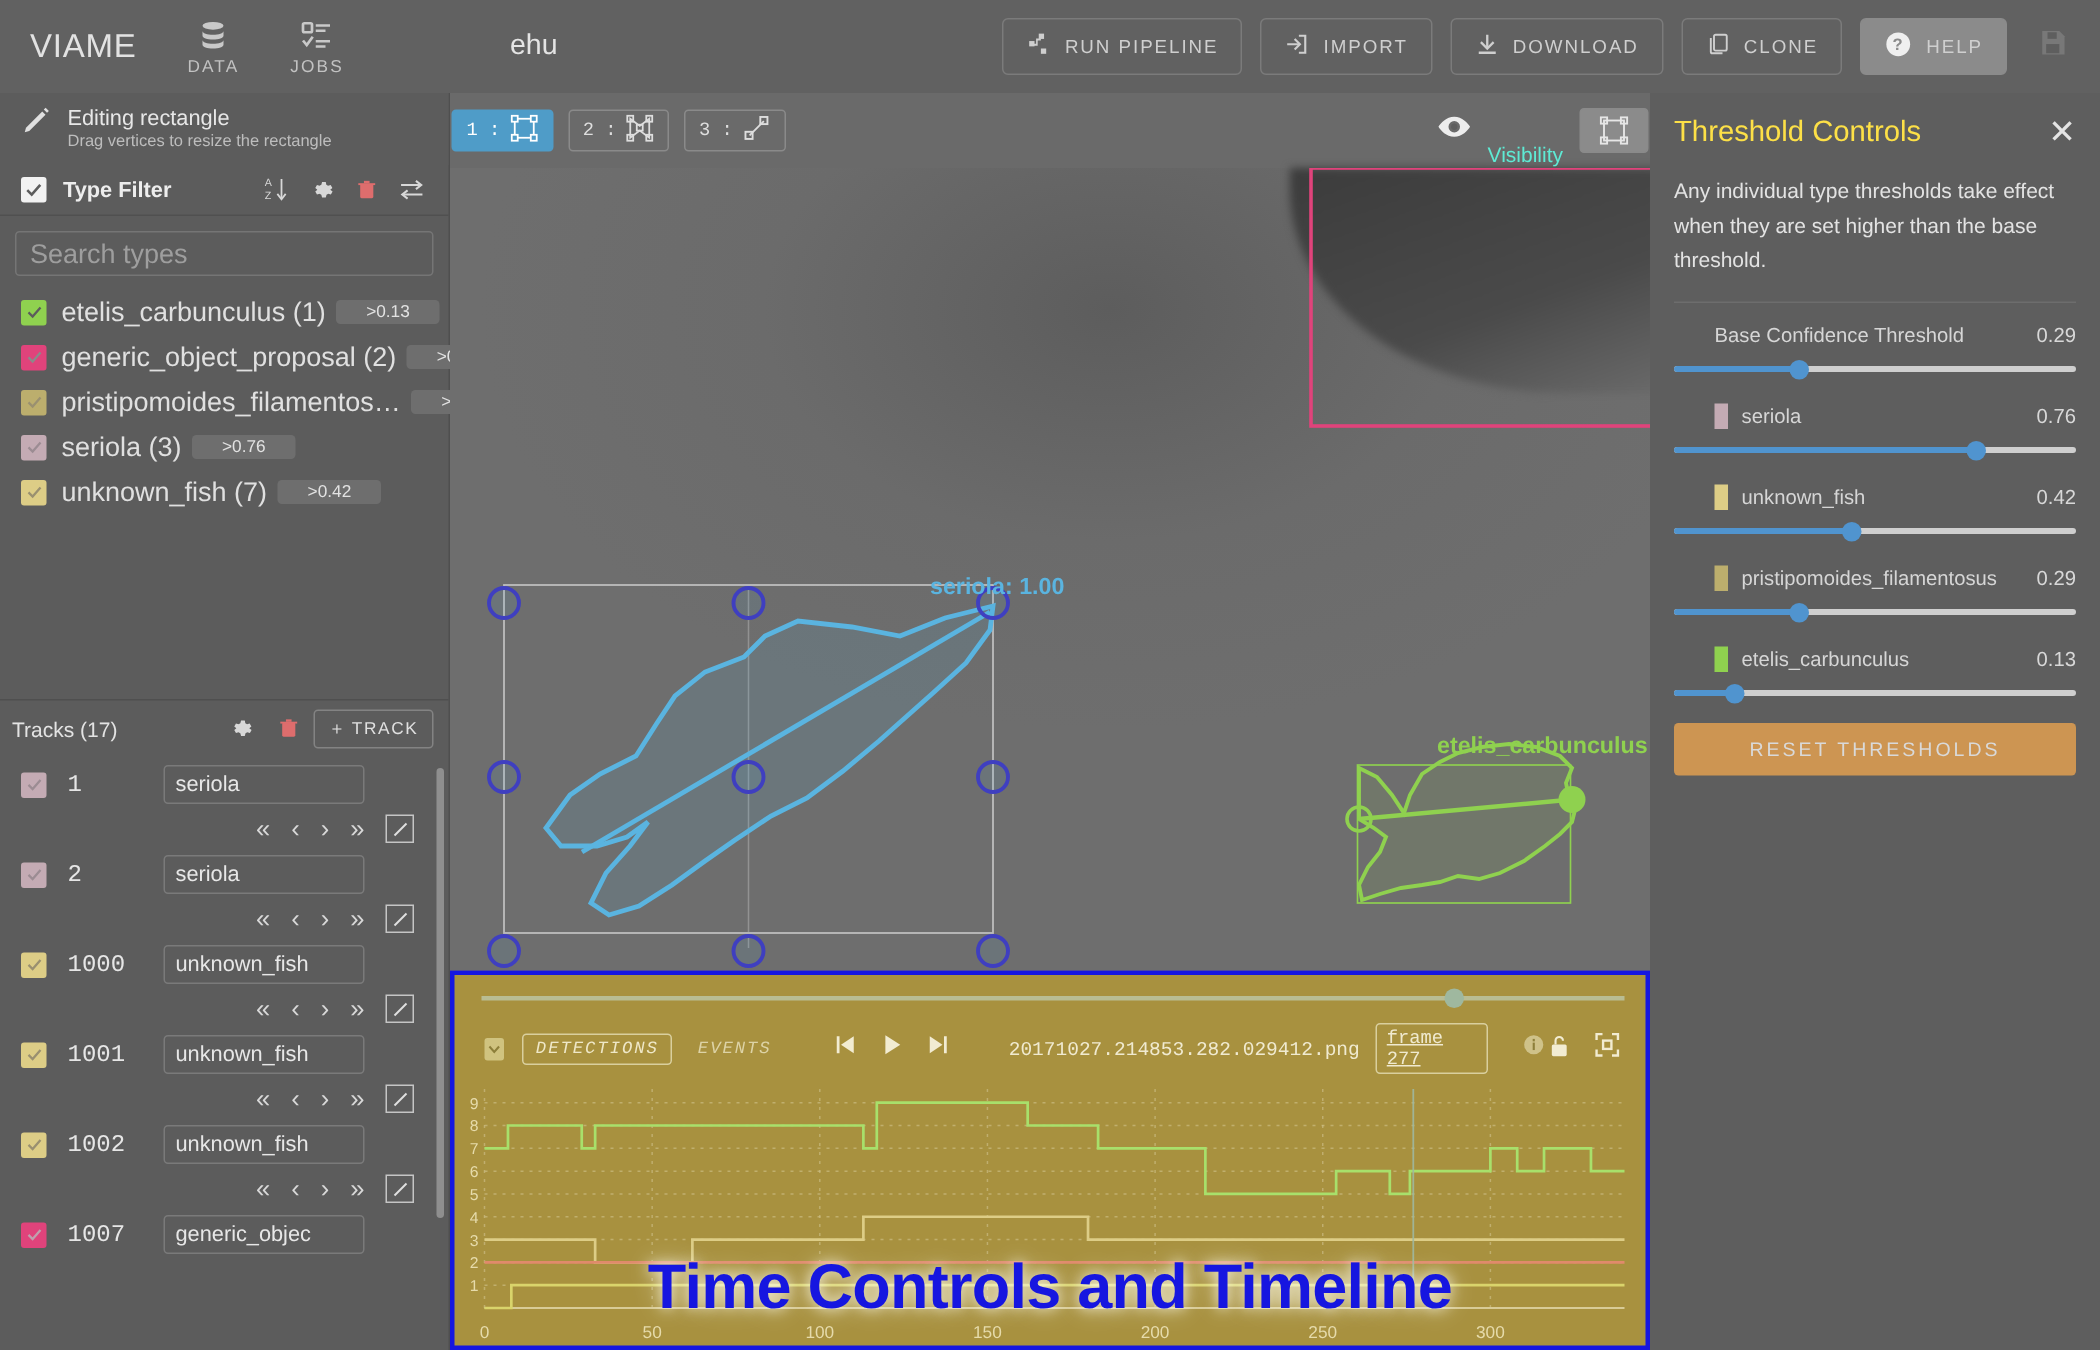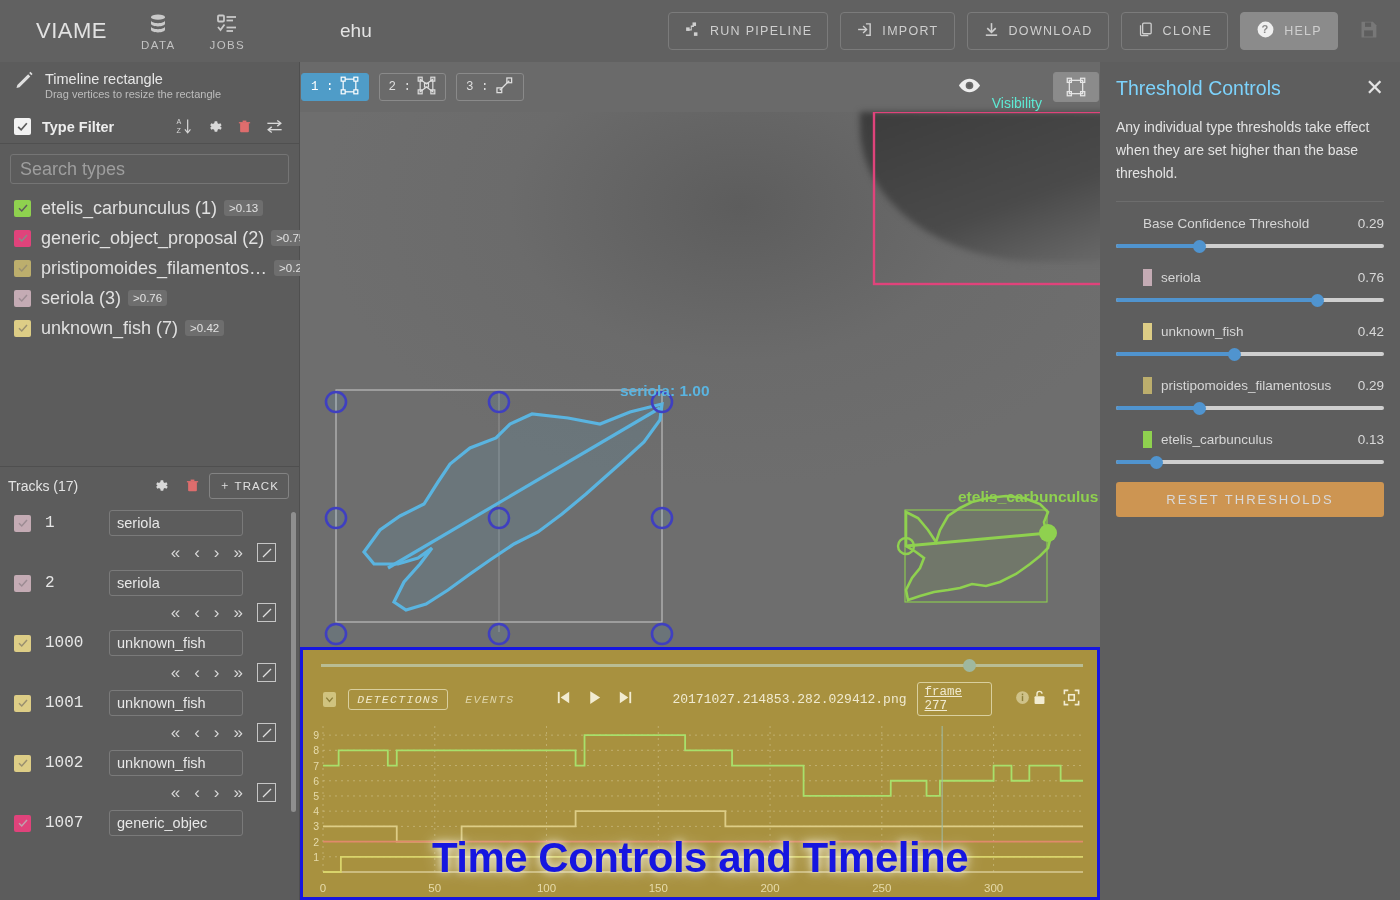--- a/index.html
+++ b/index.html
@@ -16,21 +16,21 @@
   }
 
   
   .topbar {
     position: absolute; left: 0; top: 0; width: 1400px; height: 62px;
     background: #616161;
     display: flex; align-items: center;
   }
   .brand-zone {
     width: 300px; height: 62px; background: #616161;
-    display: flex; align-items: center; padding-left: 36px; gap: 34px;
+    display: flex; align-items: center; padding-left: 20px; gap: 34px;
   }
   .brand-title { font-size: 22px; color: #e2e2e2; letter-spacing: .5px; }
   .navbtn {
     display: flex; flex-direction: column; align-items: center;
     gap: 3px; color: #c9c9c9; cursor: pointer;
   }
   .navbtn .lbl { font-size: 11.5px; letter-spacing: 1.4px; color: #c2c2c2; }
   .navbtn svg { display: block; }
 
   .doc-title { font-size: 19px; color: #e4e4e4; margin-left: 40px; }
@@ -95,21 +95,21 @@
 
   .typelist { padding: 3px 0 0 0; }
   .typerow {
     display: flex; align-items: center; gap: 10px;
     height: 30px; padding: 0 14px; cursor: pointer;
   }
   .typerow .nm { font-size: 18px; color: #e0e0e0; white-space: nowrap; }
   .thr-chip {
     font-size: 11.5px; color: #e2e2e2;
     background: #6e6e6e; border-radius: 3px;
-    padding: 2px 5px; margin-left: -3px;
+    padding: 2px 20px; margin-left: -3px;
   }
 
   .sb-flexgap { flex: 1 1 auto; }
 
   .tracks-header {
     display: flex; align-items: center;
     height: 38px; padding: 0 10px 0 8px;
     border-top: 1px solid #4f4f4f;
   }
   .tracks-header .ttl { font-size: 14px; color: #e3e3e3; }
@@ -194,21 +194,21 @@
     border-bottom-left-radius: 70% 90%;
   }
   .svg-layer { position: absolute; left: 0; top: 50px; }
 
   
   .rightpanel {
     position: absolute; left: 1100px; top: 62px; width: 300px; height: 838px;
     background: #5e5e5e; padding: 0 16px;
   }
   .rp-head { display: flex; align-items: center; height: 52px; }
-  .rp-title { font-size: 19.5px; color: #7dd3fc; flex: 1; }
+  .rp-title { font-size: 19.5px; color: #fde047; flex: 1; }
   .rp-close { color: #e4e4e4; font-size: 22px; cursor: pointer; line-height: 1; }
   .rp-desc { font-size: 14px; color: #e3e3e3; line-height: 1.65; margin-top: 2px; }
   .rp-divider { height: 1px; background: #6d6d6d; margin: 16px 0 10px 0; }
 
   .thr-block { margin-bottom: 11px; }
   .thr-row { display: flex; align-items: center; height: 22px; margin-left: 27px; }
   .thr-swatch { width: 9px; height: 17px; margin-right: 9px; flex: 0 0 auto; }
   .thr-name { font-size: 13.5px; color: #d6d6d6; flex: 1; white-space: nowrap; }
   .thr-val { font-size: 13.5px; color: #d8d8d8; }
   .slider {
@@ -383,21 +383,21 @@
   <div class="sidebar">
 
     <div class="edit-banner">
       <span>
         <svg width="20" height="20" viewBox="0 0 24 24" fill="#e0e0e0">
           <path d="M3 20.5l3.6-1 13-13-2.6-2.6-13 13z"></path>
           <path d="M18.2 2.4l2.6 2.6 1.5-1.5-2.6-2.6z"></path>
         </svg>
       </span>
       <div class="txt">
-        <div class="t1">Timeline rectangle</div>
+        <div class="t1">Editing rectangle</div>
         <div class="t2">Drag vertices to resize the rectangle</div>
       </div>
     </div>
 
     <div class="tf-header">
       <div class="cb" style="background:#f2f2f2;">
         <svg width="13" height="13" viewBox="0 0 24 24" fill="none" stroke="#5c5c5c" stroke-width="3.2">
           <polyline points="4,12.5 9.5,18 20,6"></polyline>
         </svg>
       </div>

